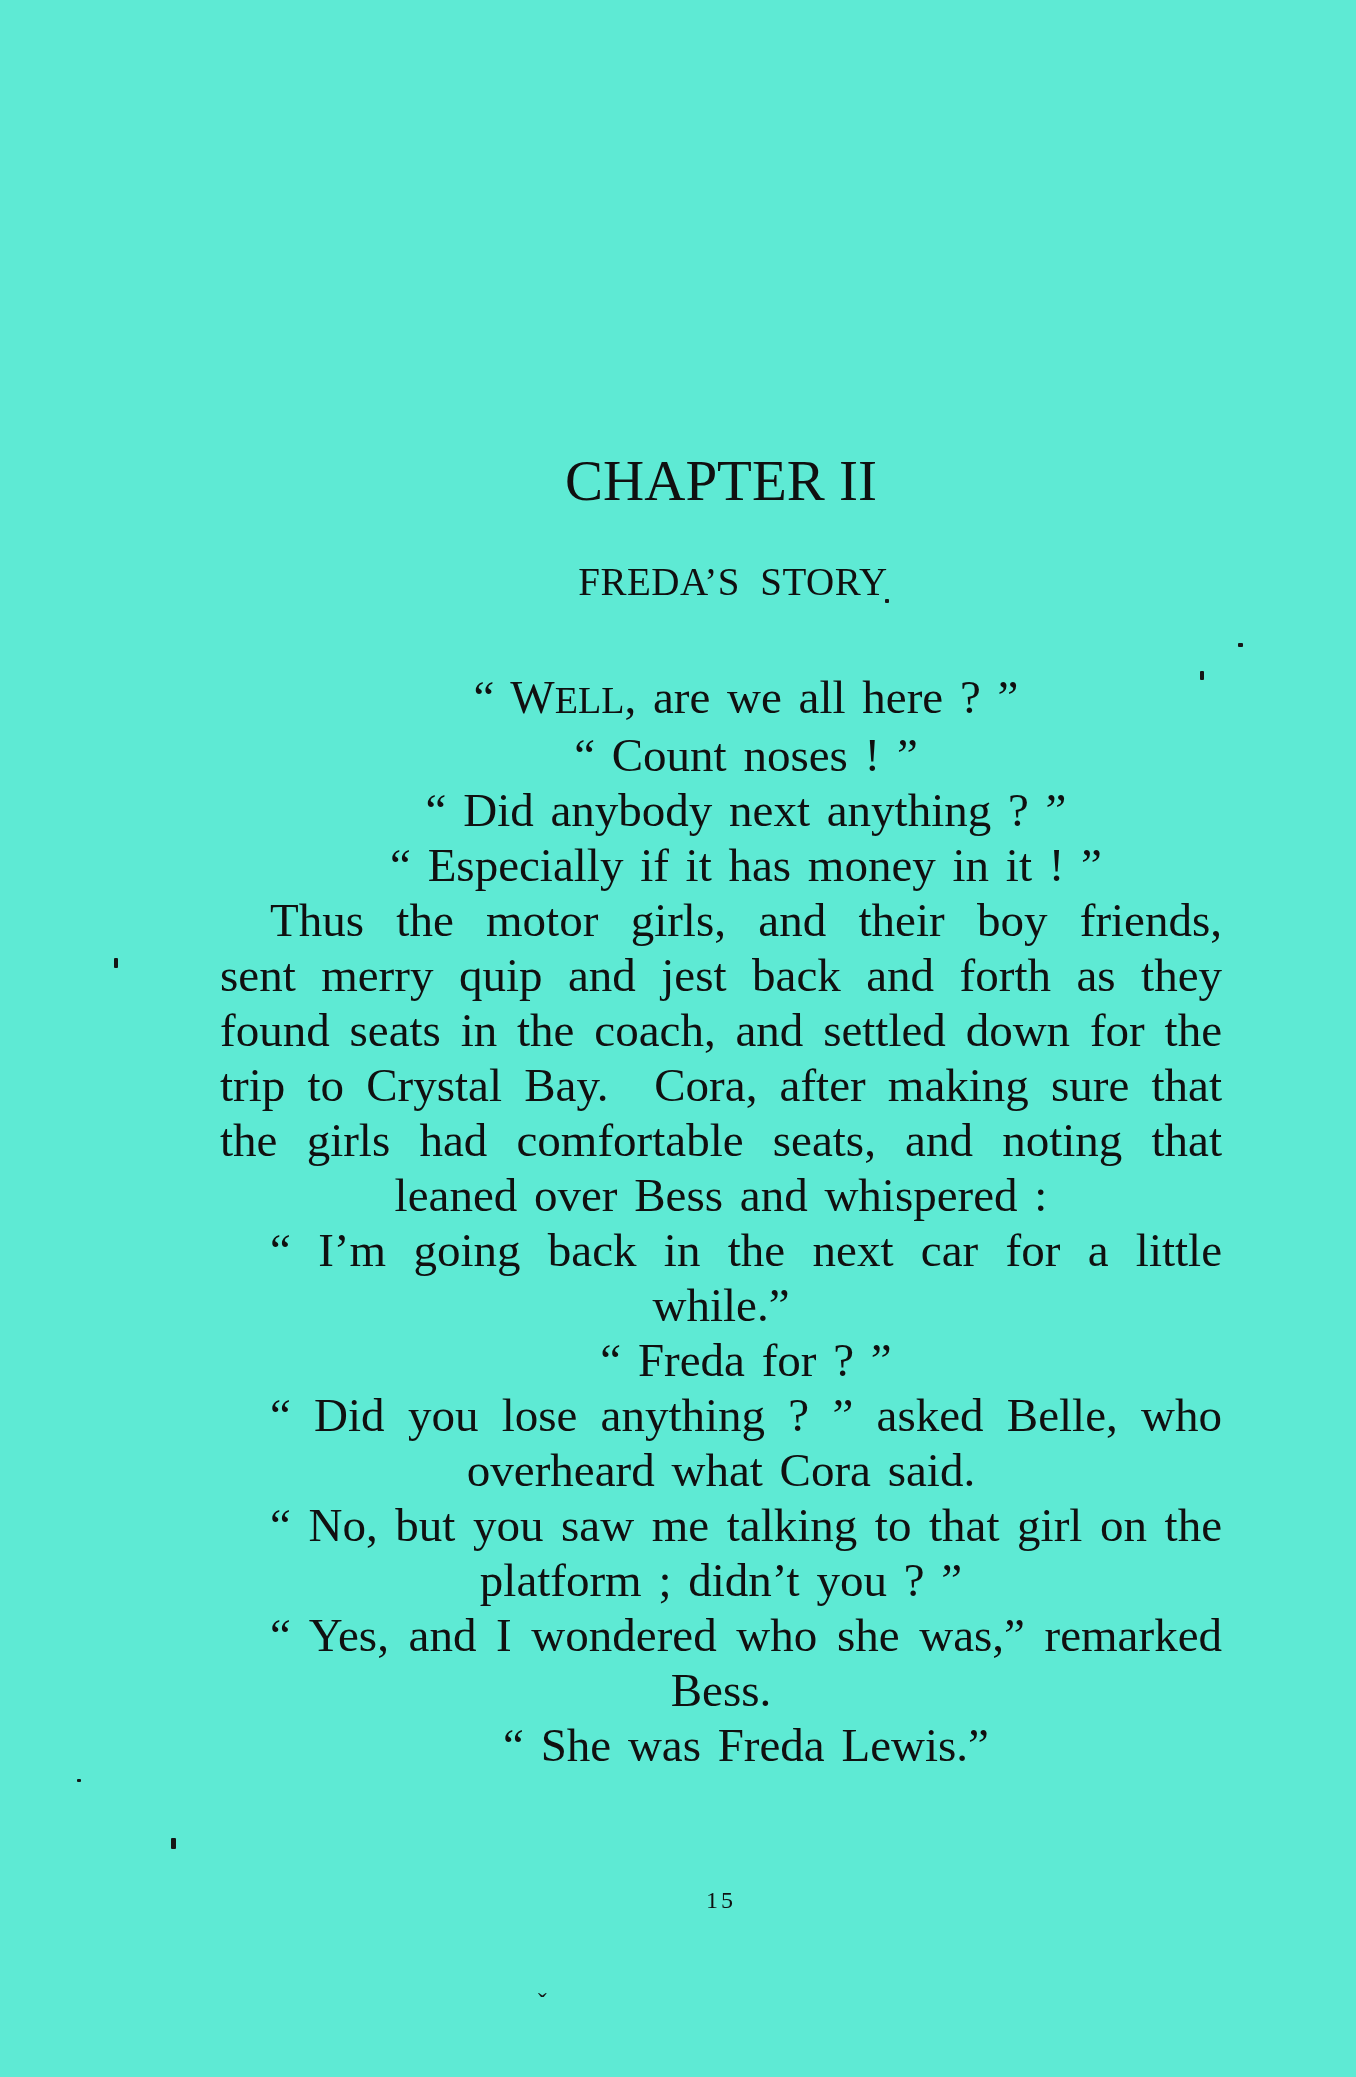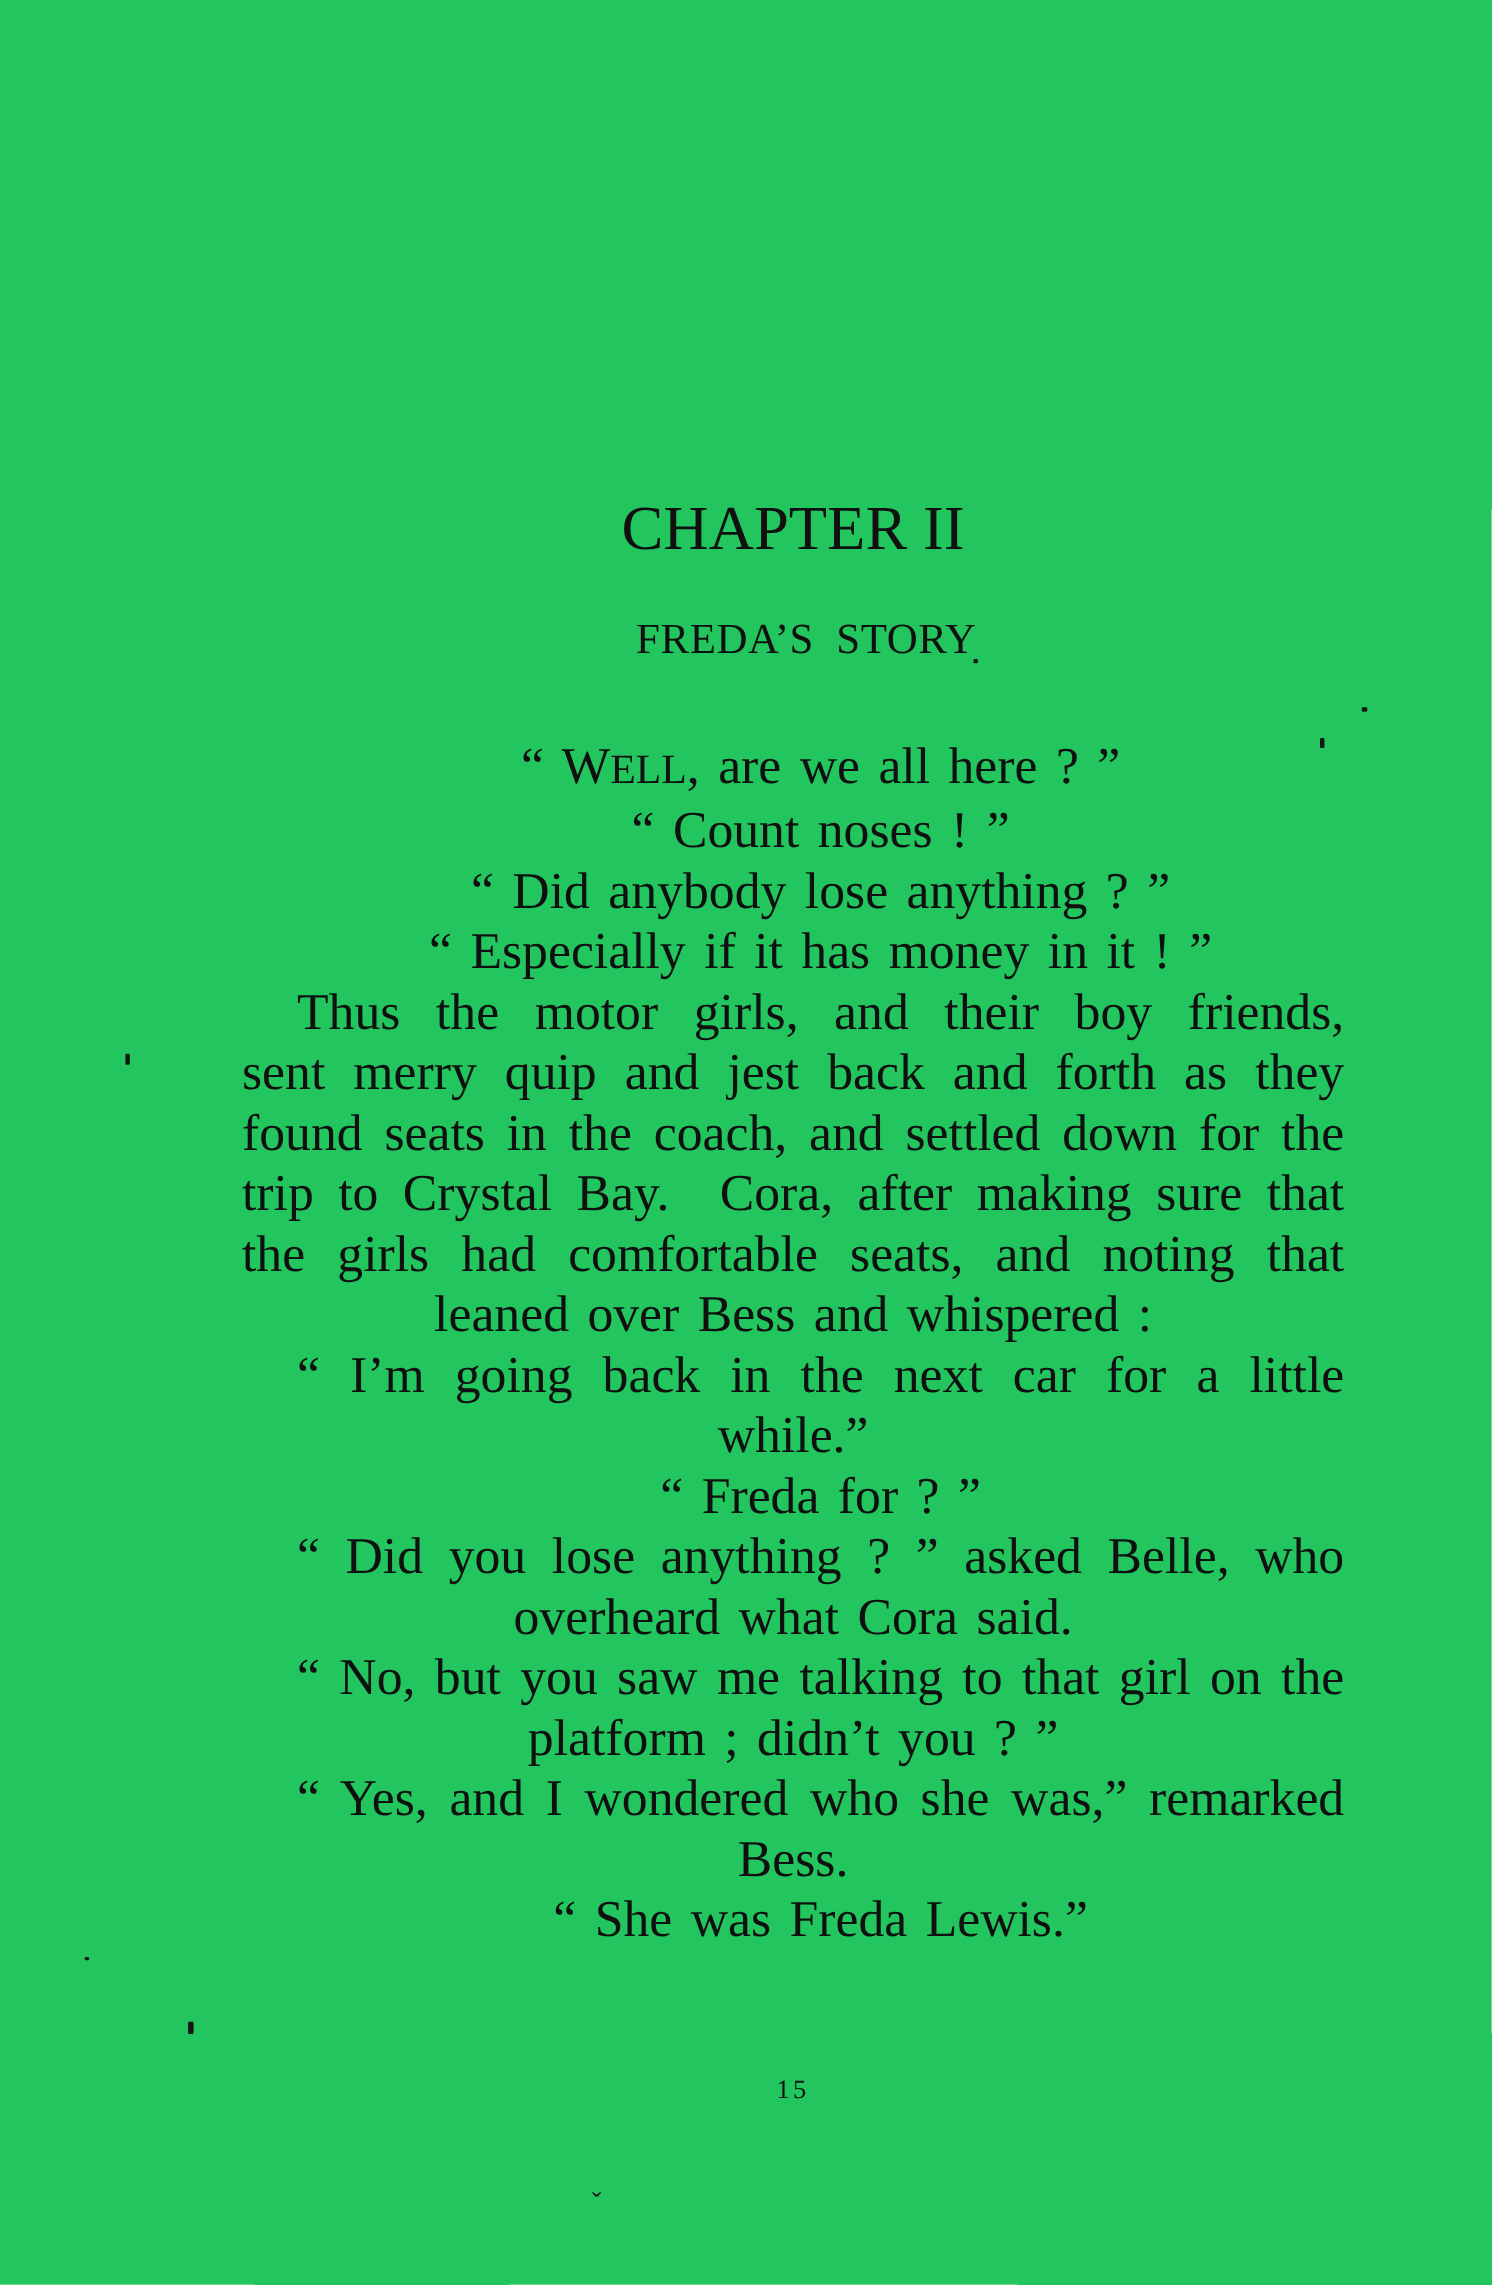--- a/index.html
+++ b/index.html
@@ -1,21 +1,21 @@
 <!DOCTYPE html>
 <html><head>
 <meta charset="utf-8">
 <style>
   html, body { margin: 0; padding: 0; background: #e8e8e8; }
   .page {
     position: relative;
     width: 1356px;
     height: 2077px;
     margin: 0 auto;
-    background: #22c55e;
+    background: #5eead4;
     font-family: "Liberation Serif", serif;
     color: #101010;
     overflow: hidden;
   }
   .heading {
     position: absolute;
     left: 220px;
     top: 452px;
     width: 1002px;
     text-align: center;
@@ -83,21 +83,21 @@
 </style>
 </head>
 <body>
 
 <div class="page">
   <h1 class="heading">CHAPTER II</h1>
   <h2 class="subtitle">FREDA’S STORY</h2>
   <div class="text-block" id="text-block">
       <div class="line indent"><span>“ W</span><span class="sc">ELL</span><span>, are we all here ? ”</span></div>
       <div class="line indent">“ Count noses ! ”</div>
-      <div class="line indent">“ Did anybody lose anything ? ”</div>
+      <div class="line indent">“ Did anybody next anything ? ”</div>
       <div class="line indent">“ Especially if it has money in it ! ”</div>
       <div class="line indent just">Thus the motor girls, and their boy friends,</div>
       <div class="line just">sent merry quip and jest back and forth as they</div>
       <div class="line just">found seats in the coach, and settled down for the</div>
       <div class="line just">trip to Crystal Bay.  Cora, after making sure that</div>
       <div class="line just">the girls had comfortable seats, and noting that</div>
       <div class="line">leaned over Bess and whispered :</div>
       <div class="line indent just">“ I’m going back in the next car for a little</div>
       <div class="line">while.”</div>
       <div class="line indent">“ Freda for ? ”</div>

